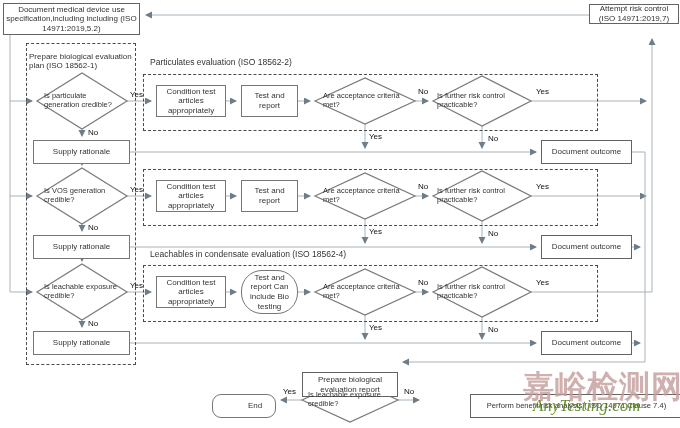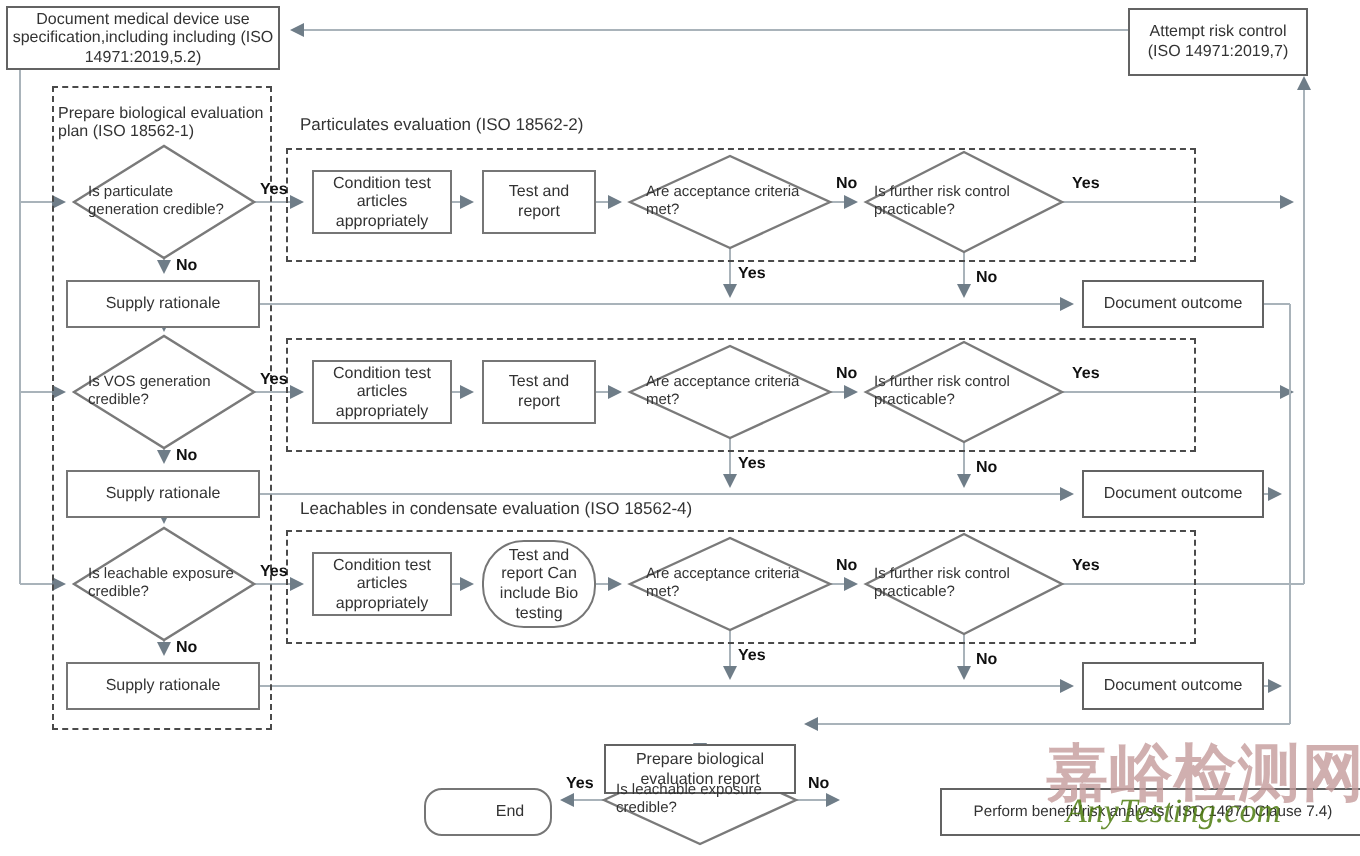--- a/index.html
+++ b/index.html
@@ -7,21 +7,21 @@
           font-family:"Liberation Sans",sans-serif;color:#333;}
   #wires{position:absolute;left:0;top:0;width:680px;height:428px;}
   .box{position:absolute;background:#fff;border:1.4px solid #767676;box-sizing:border-box;
        display:flex;align-items:center;justify-content:center;text-align:center;
        font-size:8px;line-height:1.2;color:#333;padding:1px 2px;}
   .strong{border:1.6px solid #636363;}
   .rounded{border-radius:9px;}
   .dashed{position:absolute;border:1.5px dashed #4a4a4a;box-sizing:border-box;background:transparent;}
   .dtext{position:absolute;display:flex;align-items:center;justify-content:center;text-align:left;
          font-size:7.5px;line-height:1.15;color:#333;}
-  .lbl{position:absolute;font-size:8px;font-weight:bold;color:#101010;white-space:nowrap;}
+  .lbl{position:absolute;font-size:8px;font-weight:normal;color:#101010;white-space:nowrap;}
   .sec{position:absolute;font-size:8.5px;color:#333;white-space:nowrap;}
   .wm-cn{position:absolute;left:523px;top:366px;font-size:31px;font-weight:bold;letter-spacing:1px;
          color:#c59c9c;opacity:.8;z-index:6;white-space:nowrap;}
   .wm-en{position:absolute;left:533px;top:396px;font-size:17px;font-style:italic;
          font-family:"Liberation Serif",serif;color:#4d7c0f;opacity:.85;z-index:6;white-space:nowrap;}
   .nowrap{white-space:nowrap;font-size:7.6px;}
 </style>
 </head>
 <body>
 
@@ -100,21 +100,21 @@
       <polygon points="302,400 350,378 398,400 350,422"></polygon>
     </g>
   </svg>
 
   <div class="dashed" style="left:26px;top:43px;width:110px;height:322px;"></div>
   <div class="dashed" style="left:143px;top:74px;width:455px;height:57px;"></div>
   <div class="dashed" style="left:143px;top:169px;width:455px;height:57px;"></div>
   <div class="dashed" style="left:143px;top:265px;width:455px;height:57px;"></div>
 
   <div class="box strong" style="left:3px;top:3px;width:137px;height:32px;">Document medical device use specification,including including (ISO 14971:2019,5.2)</div>
-  <div class="box strong" style="left:564px;top:4px;width:90px;height:34px;">Attempt risk control (ISO 14971:2019,7)</div>
+  <div class="box strong" style="left:589px;top:4px;width:90px;height:20px;">Attempt risk control (ISO 14971:2019,7)</div>
 
   <div class="dtext" style="left:29px;top:45px;width:105px;height:32px;font-size:8px;">Prepare biological evaluation plan (ISO 18562-1)</div>
 
   <div class="sec" style="left:150px;top:57px;">Particulates evaluation (ISO 18562-2)</div>
   <div class="sec" style="left:150px;top:249px;">Leachables in condensate evaluation (ISO 18562-4)</div>
 
   <div class="dtext" style="left:44px;top:83px;width:76px;height:36px;">Is particulate generation credible?</div>
   <div class="box" style="left:156px;top:85px;width:70px;height:32px;">Condition test articles appropriately</div>
   <div class="box" style="left:241px;top:85px;width:57px;height:32px;">Test and report</div>
   <div class="dtext" style="left:323px;top:84px;width:84px;height:34px;">Are acceptance criteria met?</div>

